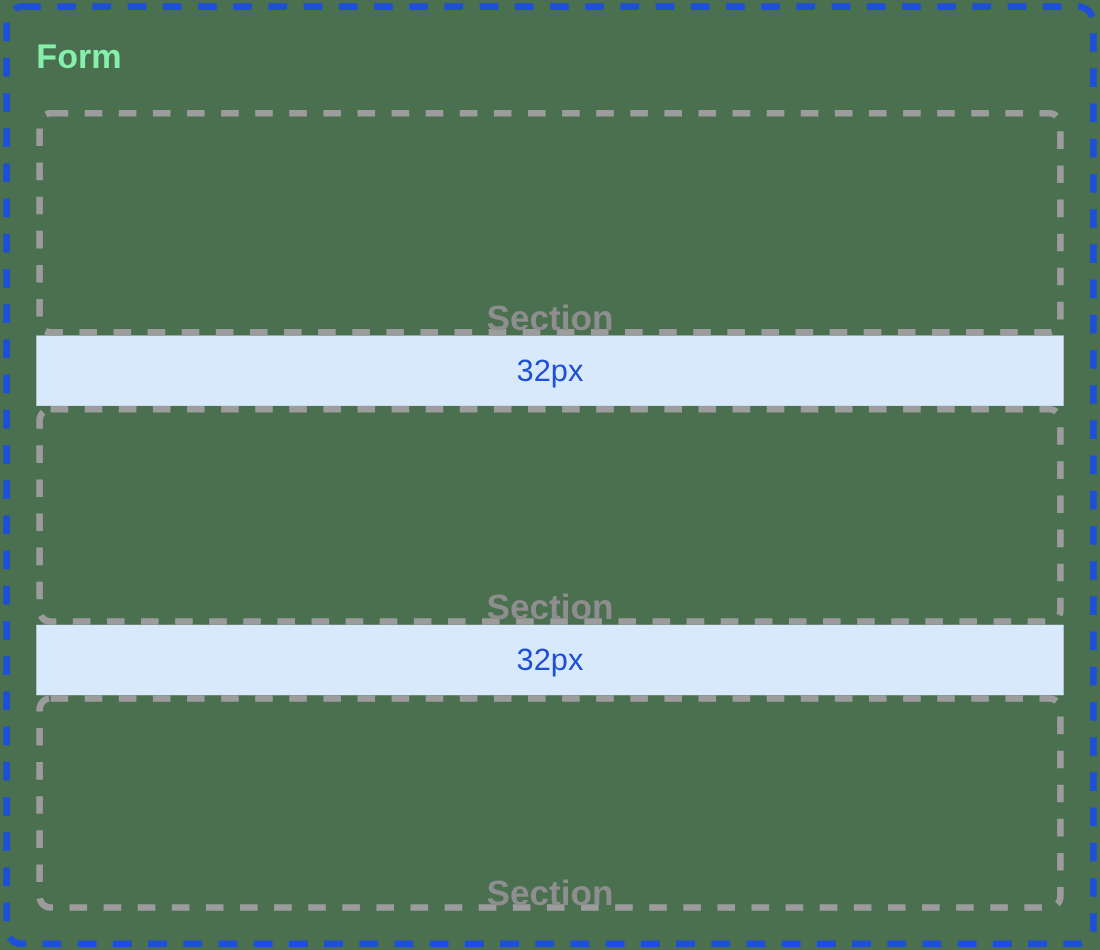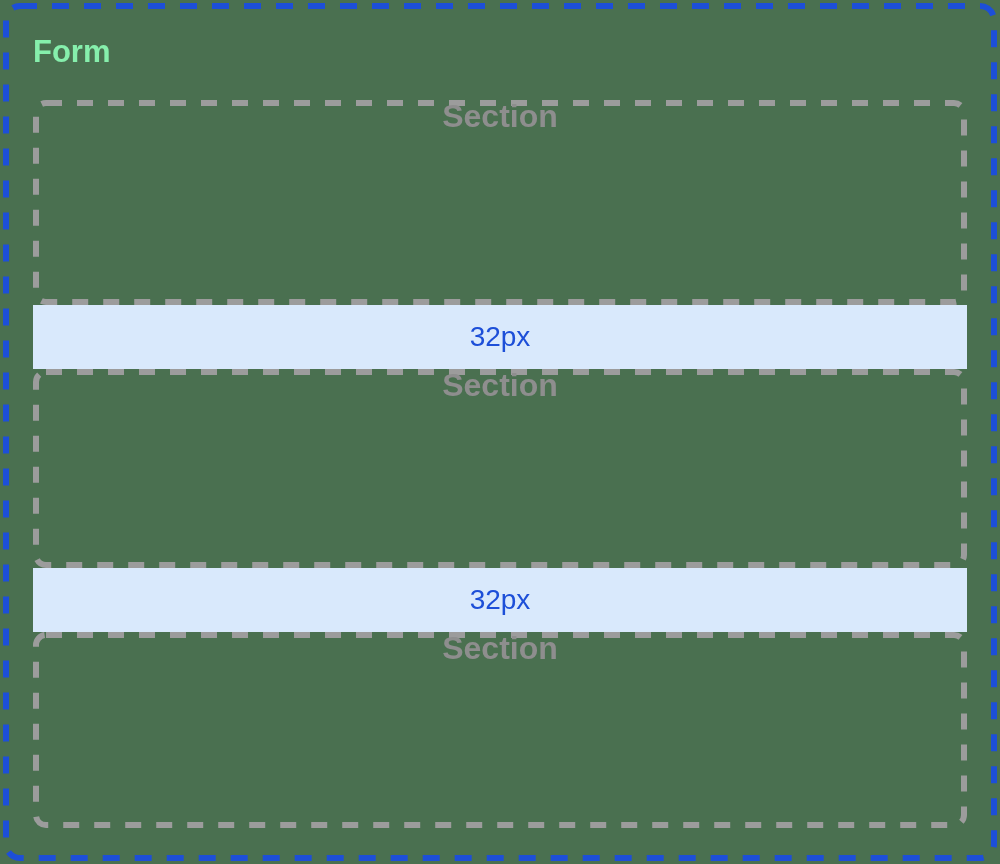--- a/index.html
+++ b/index.html
@@ -43,21 +43,21 @@
     font-size: 31px;
     font-weight: 700;
     color: #86efac;
     line-height: 1;
   }
   .section-area {
     position: absolute;
     left: 33px;
     width: 934px;
     display: flex;
-    align-items: flex-start;
+    align-items: flex-end;
     justify-content: center;
   }
   .section-area.s1 { top: 100px; height: 205px; }
   .section-area.s2 { top: 369px; height: 199px; }
   .section-area.s3 { top: 632px; height: 196px; }
   .section-label {
     font-size: 32px;
     font-weight: 700;
     color: #8E8E8E;
     line-height: 1;

